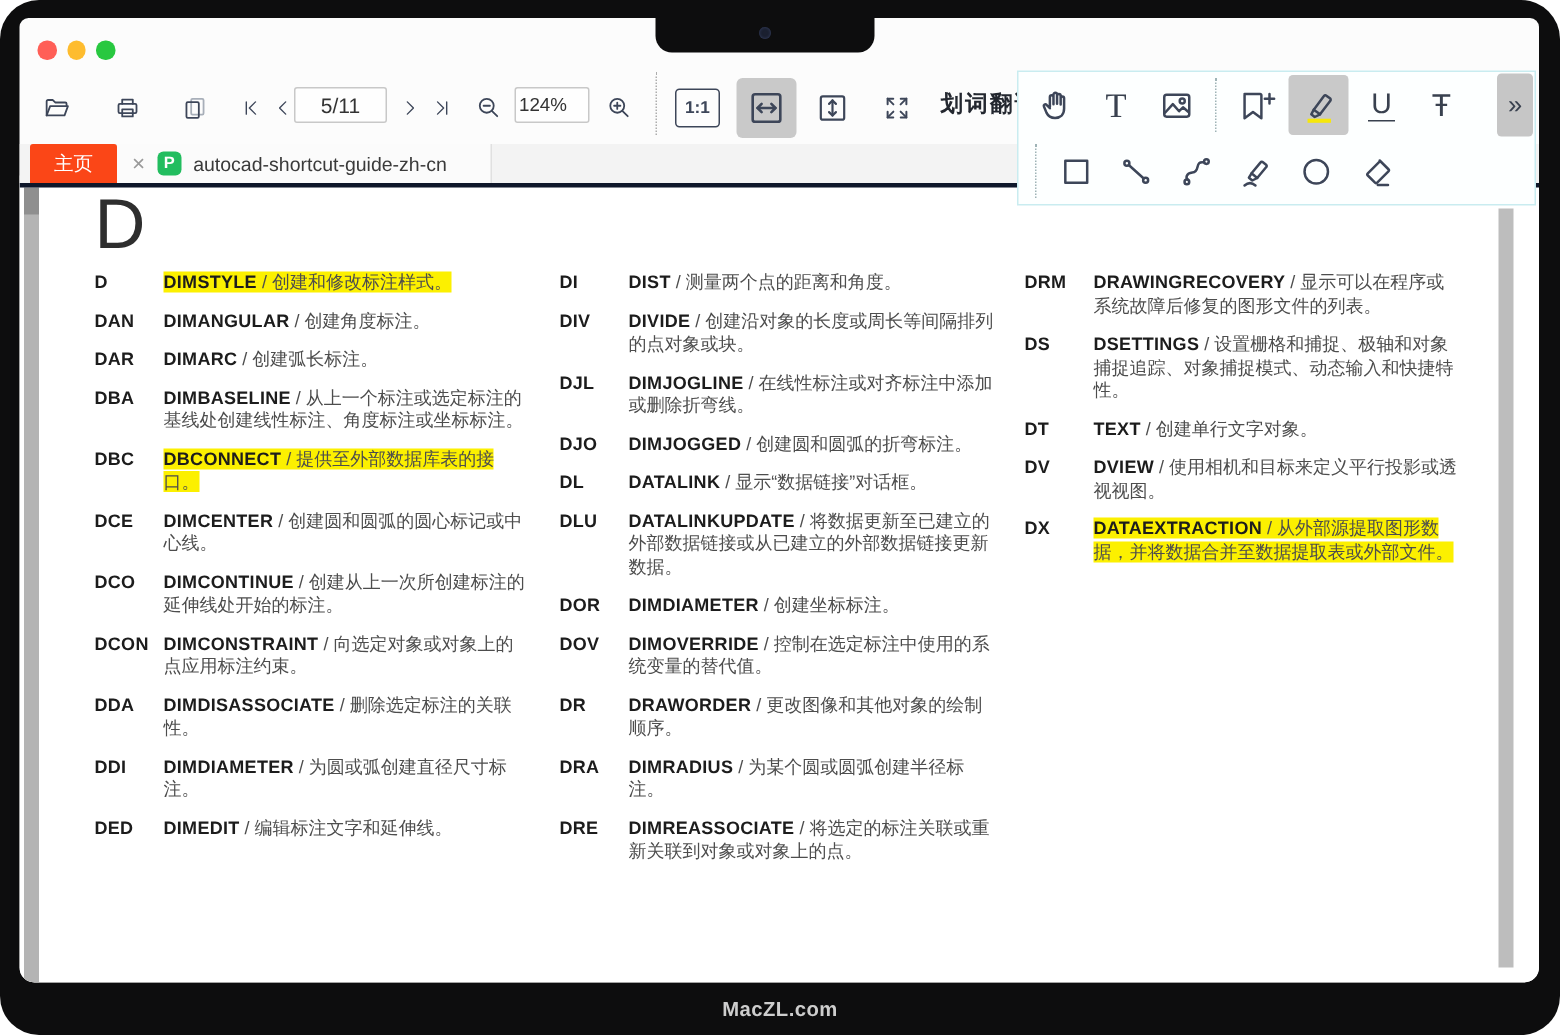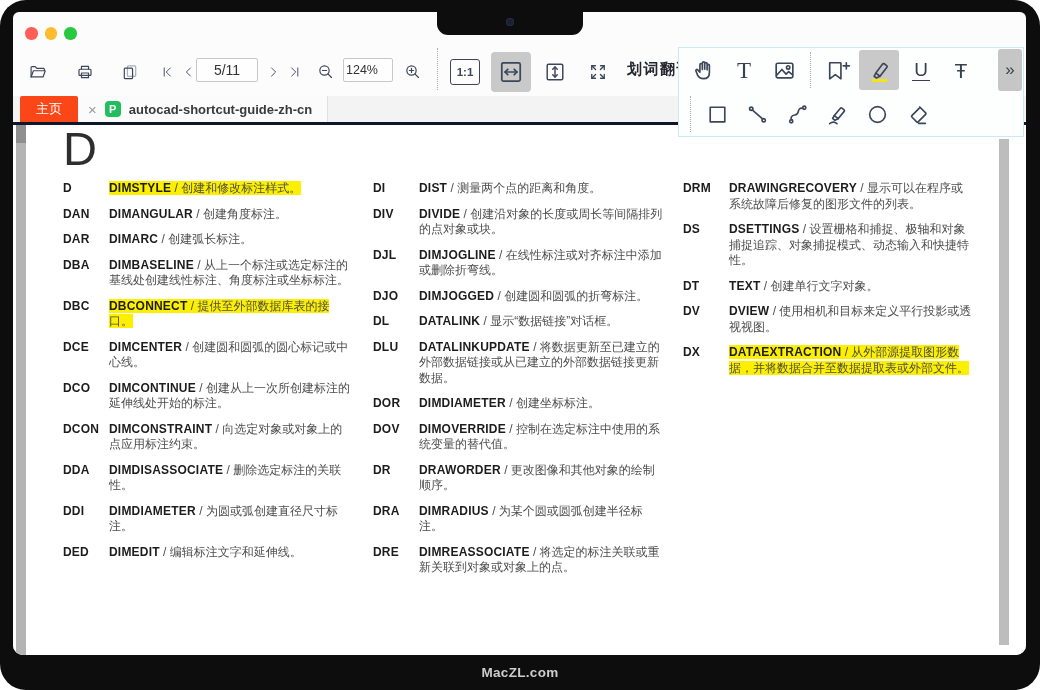--- a/index.html
+++ b/index.html
@@ -35,21 +35,21 @@
   .tb-fith{left:524px;top:42px;width:30px;height:30px;}
   .tb-expand{left:568px;top:43px;width:28px;height:28px;}
   .tb-translate{position:absolute;left:608px;top:44px;height:26px;background:none;border:none;font-weight:bold;font-size:15px;color:#23272F;letter-spacing:1.5px;white-space:nowrap;font-family:inherit;cursor:pointer;}
 
   
   .tabbar{position:absolute;left:0;right:0;top:84px;height:26px;background:#F3F3F3;border-bottom:3px solid #0f172a;z-index:4;}
   .tab-home{position:absolute;left:7px;top:0;width:58px;height:26px;background:#FB4617;color:#fff;font-size:13px;line-height:26px;text-align:center;border-radius:2px 2px 0 0;cursor:pointer;}
   .tab-doc{position:absolute;left:65px;top:0;width:250px;height:26px;background:#FBFBFB;border-right:1px solid #E0E0E0;display:flex;align-items:center;gap:8px;padding:0 10px;box-sizing:border-box;cursor:pointer;}
   .tab-close{color:#9A9A9A;font-size:15px;line-height:1;cursor:pointer;}
   .pbadge{width:16px;height:16px;border-radius:4px;background:#22BD5F;color:#fff;font-size:11px;font-weight:bold;display:flex;align-items:center;justify-content:center;}
-  .tab-title{font-size:13px;color:#3A3A3A;white-space:nowrap;font-weight:bold;}
+  .tab-title{font-size:13px;color:#3A3A3A;white-space:nowrap;}
 
   
   .content{position:absolute;left:0;right:0;top:105px;bottom:0;background:#FFF;}
   .side-strip{position:absolute;left:3px;top:0;bottom:0;width:10px;background:#B4B4B4;cursor:pointer;}
   .side-thumb{position:absolute;left:0;top:0;width:10px;height:26px;background:#8F8F8F;}
   .vscroll{position:absolute;right:17px;top:22px;bottom:10px;width:10px;background:#BDBDBD;cursor:pointer;}
 
   .section-letter{position:absolute;left:50px;top:8px;font-size:47px;color:#2E2E2E;line-height:1;}
   .columns{position:absolute;left:50px;top:64px;display:flex;gap:20px;}
   .col{width:290px;}

